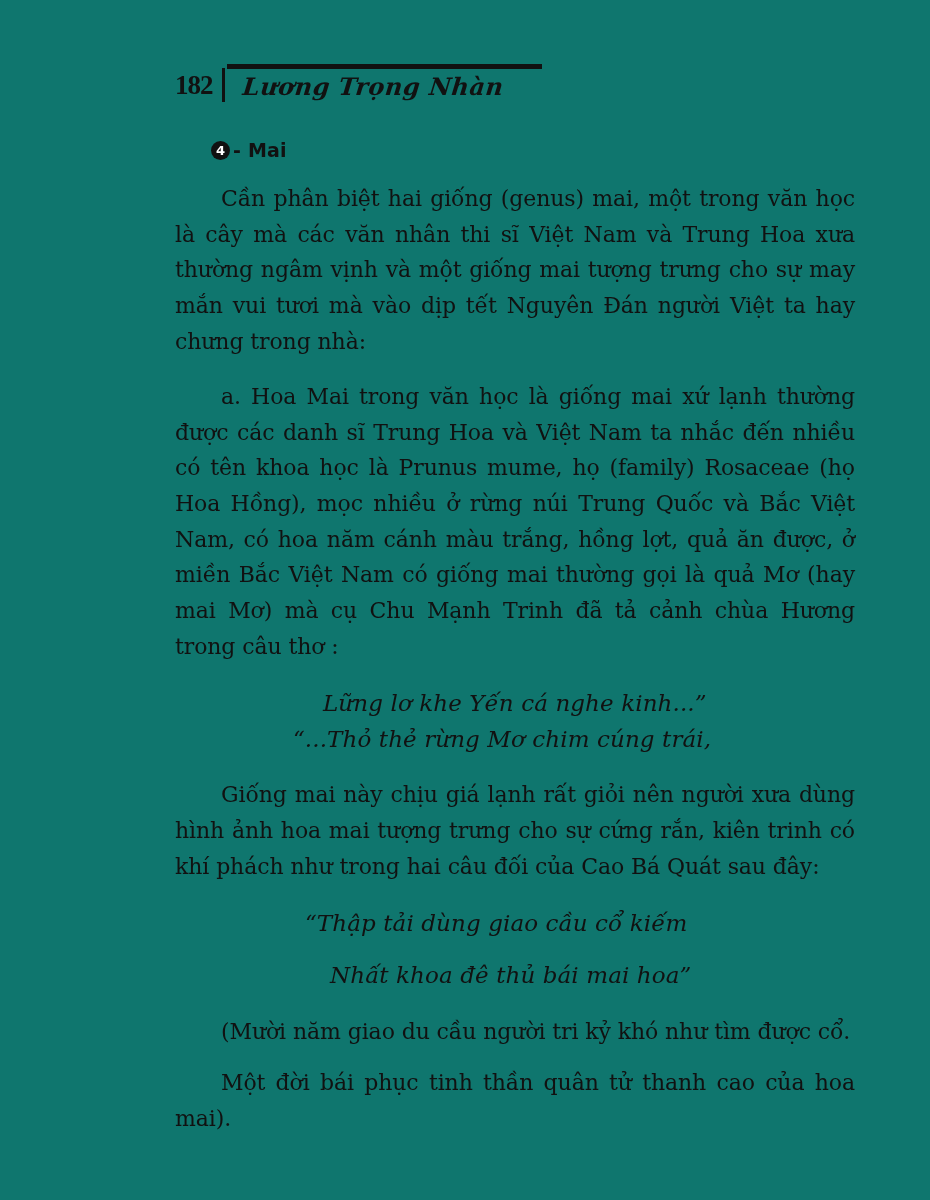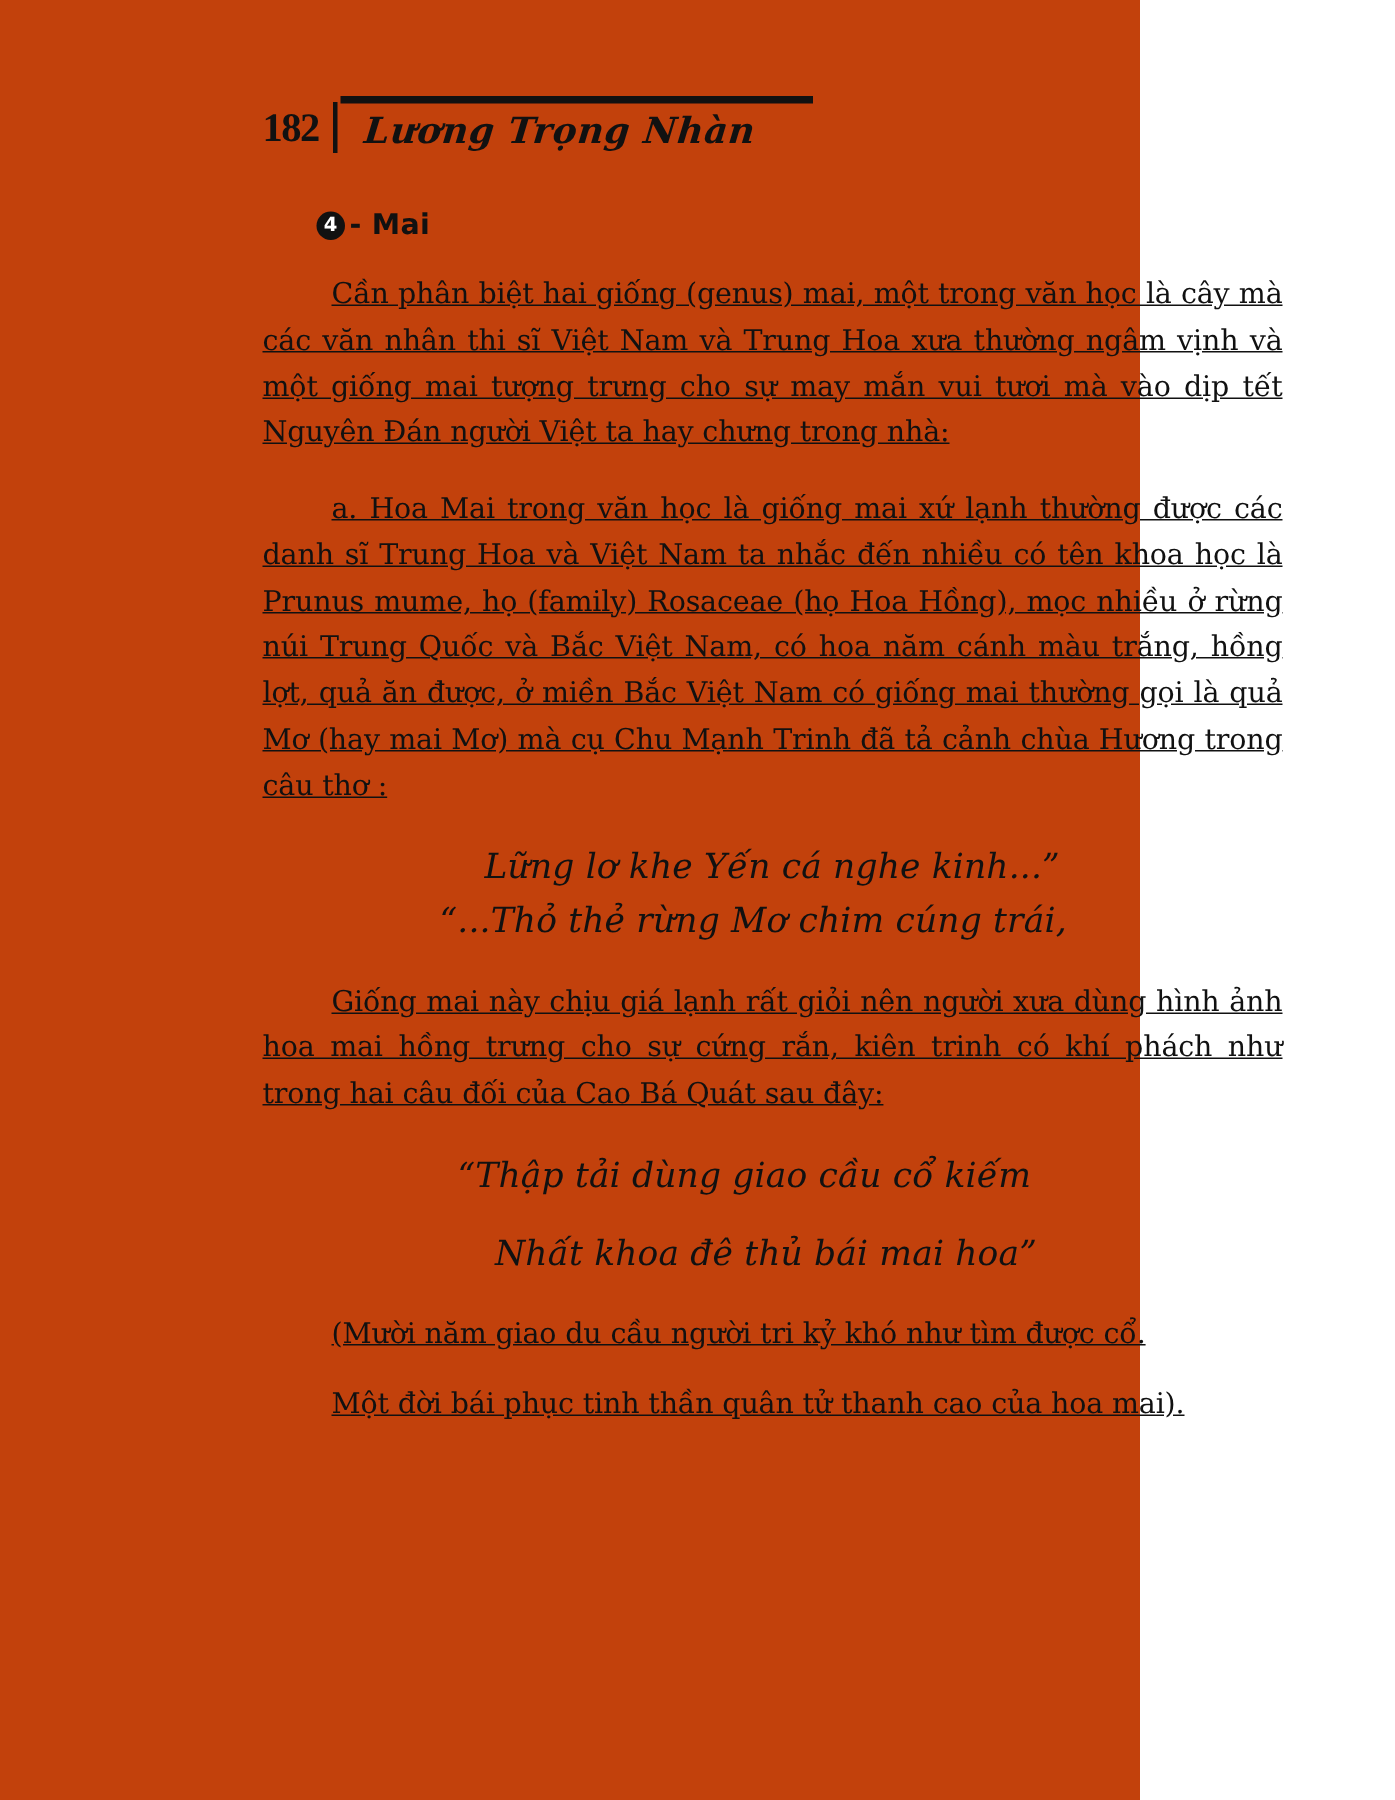--- a/index.html
+++ b/index.html
@@ -9,23 +9,23 @@
   body {
     width: 930px;
     height: 1200px;
     background: #ffffff;
     font-family: "Liberation Serif", serif;
     color: #1a1a1a;
     overflow: hidden;
   }
   .page {
     position: relative;
-    width: 760px;
+    width: 930px;
     height: 1200px;
-    background: #c2410c;
+    background: #0f766e;
   }
   .page-inner {
     position: absolute;
     left: 175px;
     top: 60px;
     width: 680px;
   }
   
   .header {
     position: relative;
@@ -93,28 +93,27 @@
     font-weight: bold;
     vertical-align: 2px;
     margin-right: 3px;
   }
   
   p.body {
     margin: 0;
     padding: 0;
     margin-top: 20px;
     font-family: "DejaVu Serif", serif;
-    font-size: 19px;
+    font-size: 22px;
     line-height: 1.62;
     color: #111;
     text-align: justify;
     text-justify: inter-word;
     text-indent: 46px;
     letter-spacing: -0.1px;
-    text-decoration: underline;
   }
   p.body.tight {
     margin-top: 16px;
   }
   
   .verse {
     margin: 0;
     font-family: "DejaVu Serif", serif;
     font-style: italic;
     font-size: 23px;
@@ -149,21 +148,21 @@
 
     <p class="body">Cần phân biệt hai giống (genus) mai, một trong văn học là cây mà các văn nhân thi sĩ Việt Nam và Trung Hoa xưa thường ngâm vịnh và một giống mai tượng trưng cho sự may mắn vui tươi mà vào dịp tết Nguyên Đán người Việt ta hay chưng trong nhà:</p>
 
     <p class="body">a. Hoa Mai trong văn học là giống mai   xứ lạnh thường được các danh sĩ Trung Hoa và Việt Nam ta nhắc đến nhiều có tên khoa học là Prunus mume, họ (family) Rosaceae (họ Hoa Hồng), mọc nhiều ở rừng núi Trung Quốc và Bắc Việt Nam, có hoa năm cánh màu trắng, hồng lợt, quả ăn được, ở miền Bắc Việt Nam có giống mai thường gọi là quả Mơ (hay mai Mơ) mà cụ Chu Mạnh Trinh đã tả cảnh chùa Hương trong câu thơ :</p>
 
     <div class="verse-block">
       <div class="verse verse-2">Lững lơ khe Yến cá nghe kinh...”</div>
       <div class="verse verse-1">“...Thỏ thẻ rừng Mơ chim cúng trái,</div>
     </div>
 
-    <p class="body">Giống mai này chịu giá lạnh rất giỏi nên người xưa dùng hình ảnh hoa mai hồng trưng cho sự cứng rắn, kiên trinh có khí phách như trong hai câu đối của  Cao Bá Quát sau đây:</p>
+    <p class="body">Giống mai này chịu giá lạnh rất giỏi nên người xưa dùng hình ảnh hoa mai tượng trưng cho sự cứng rắn, kiên trinh có khí phách như trong hai câu đối của  Cao Bá Quát sau đây:</p>
 
     <div class="verse-block">
       <div class="verse verse-3">“Thập tải dùng giao cầu cổ kiếm</div>
       <div class="verse verse-4">Nhất khoa đê thủ bái mai hoa”</div>
     </div>
 
     <p class="body">(Mười năm giao du cầu người tri kỷ khó như tìm được cổ.</p>
 
     <p class="body tight">Một đời bái phục tinh thần quân tử thanh cao của hoa mai).</p>
 

